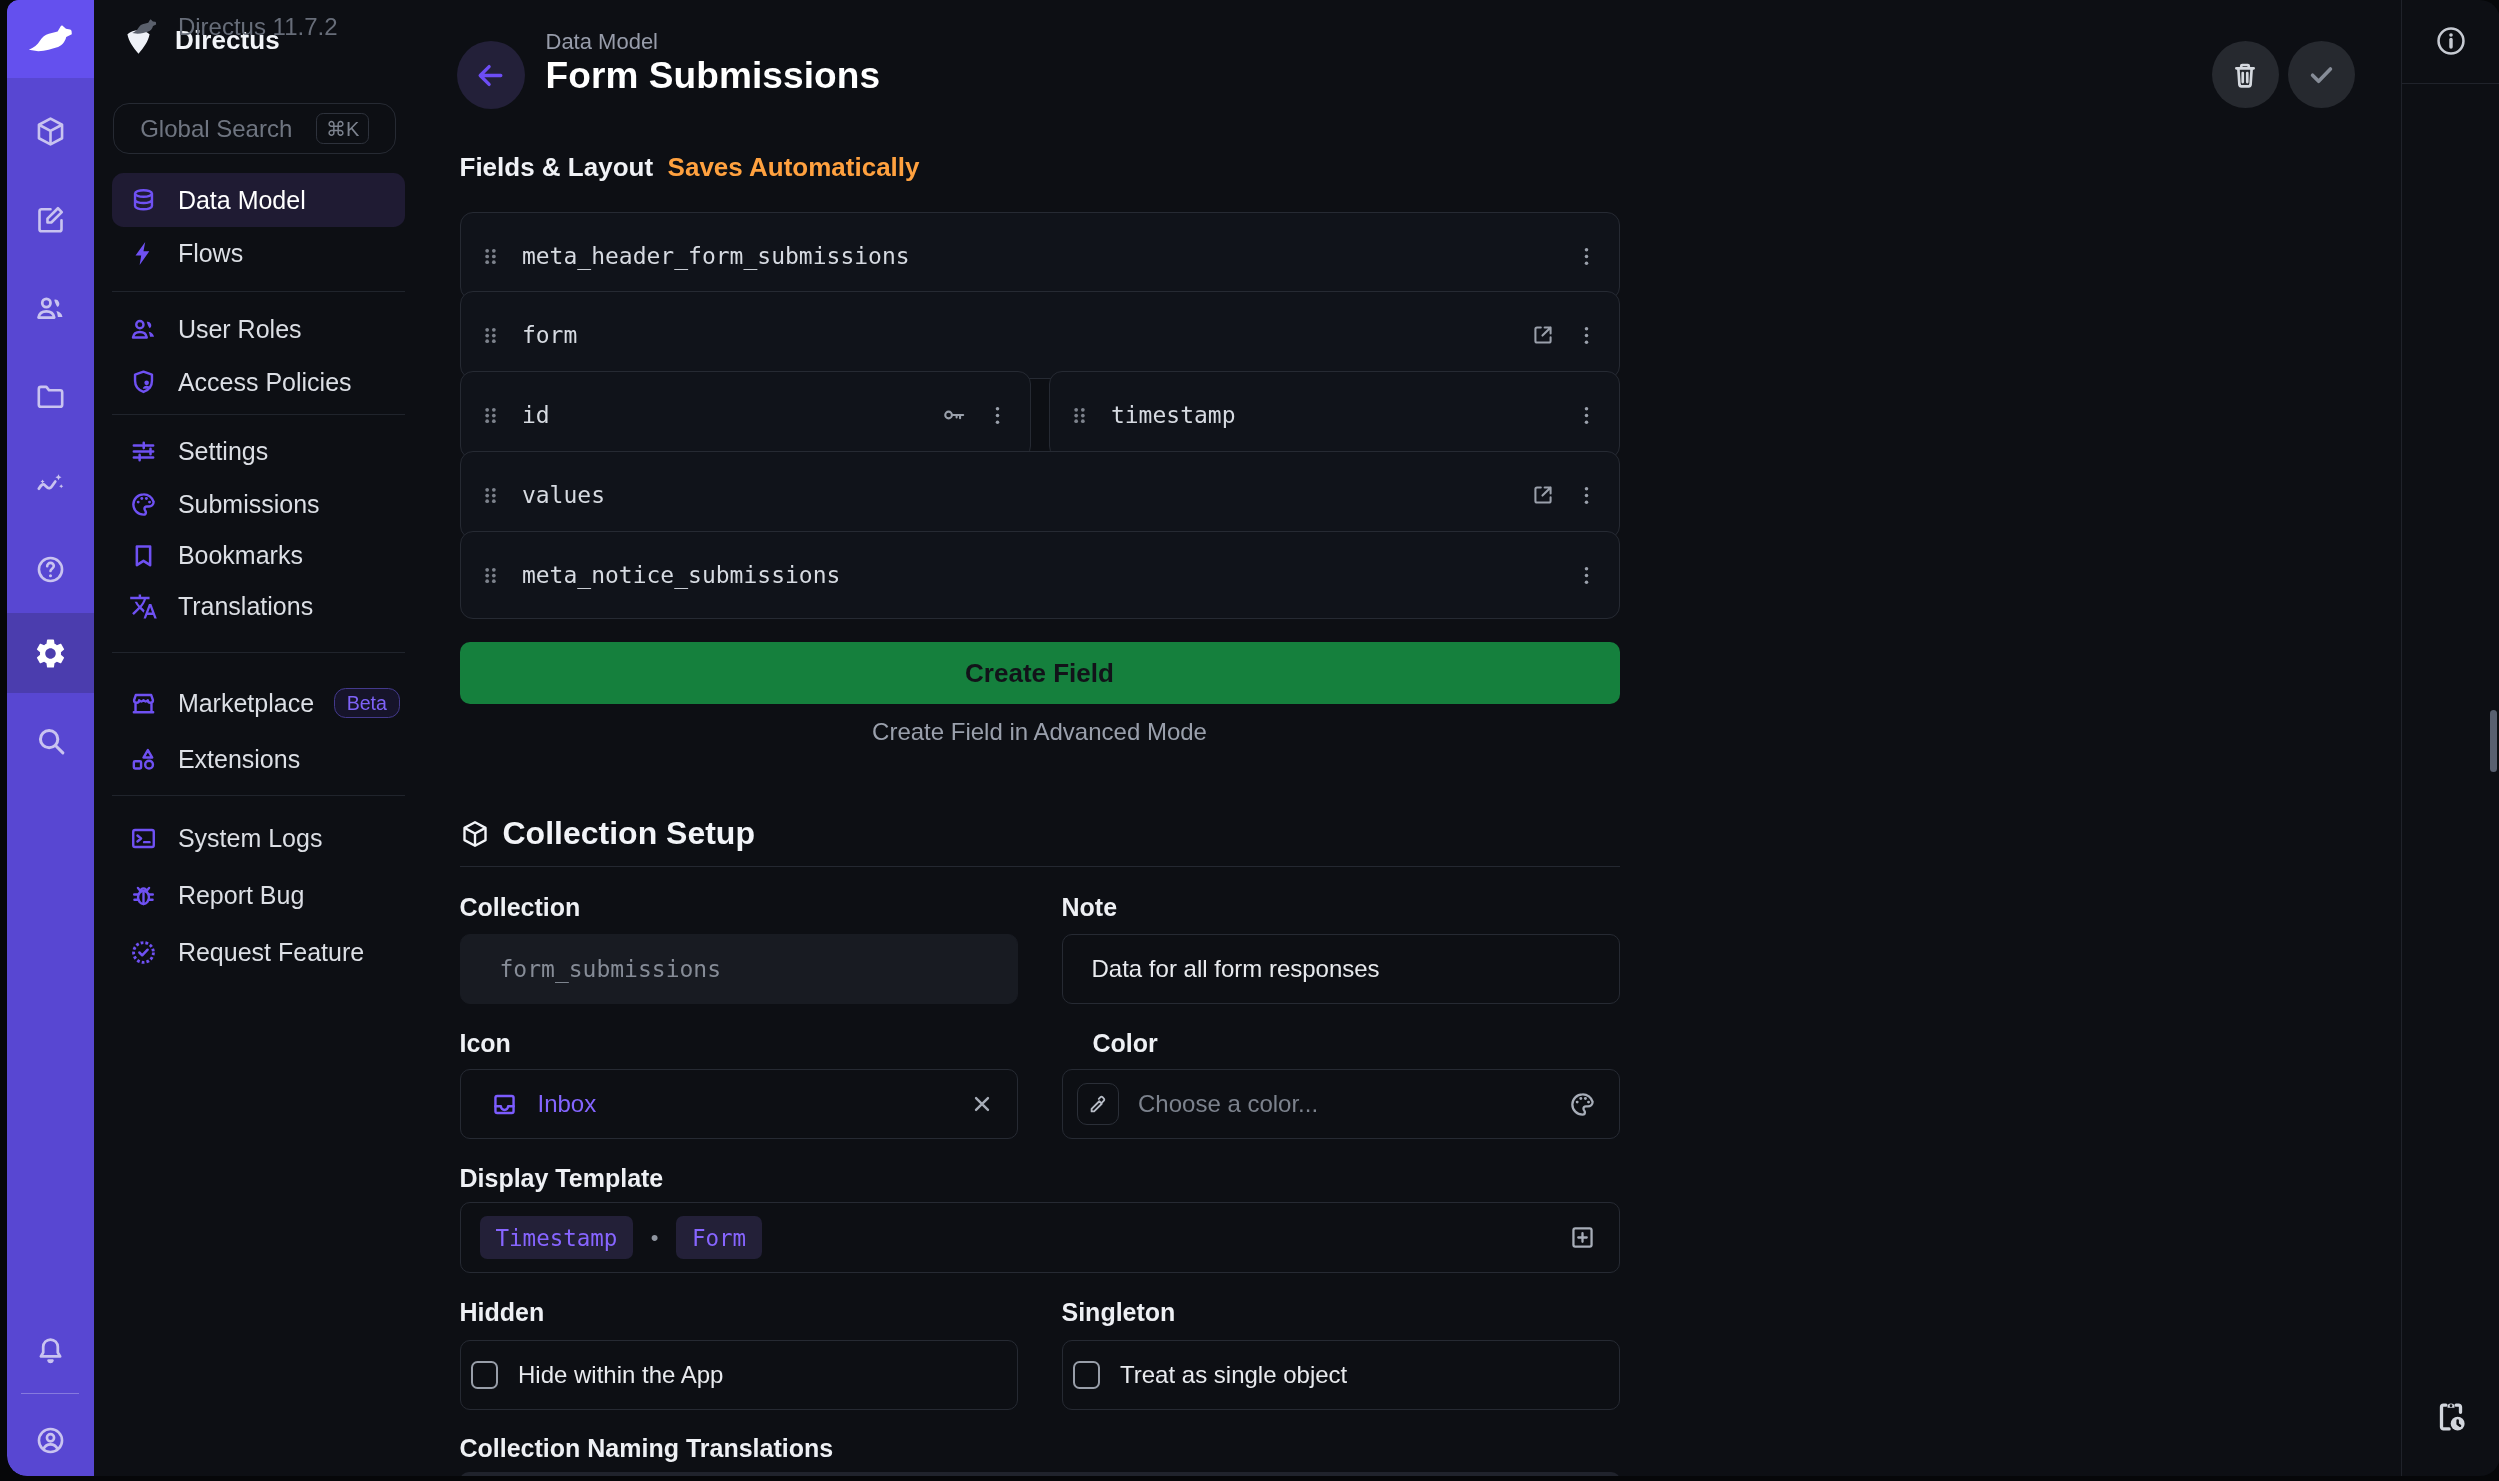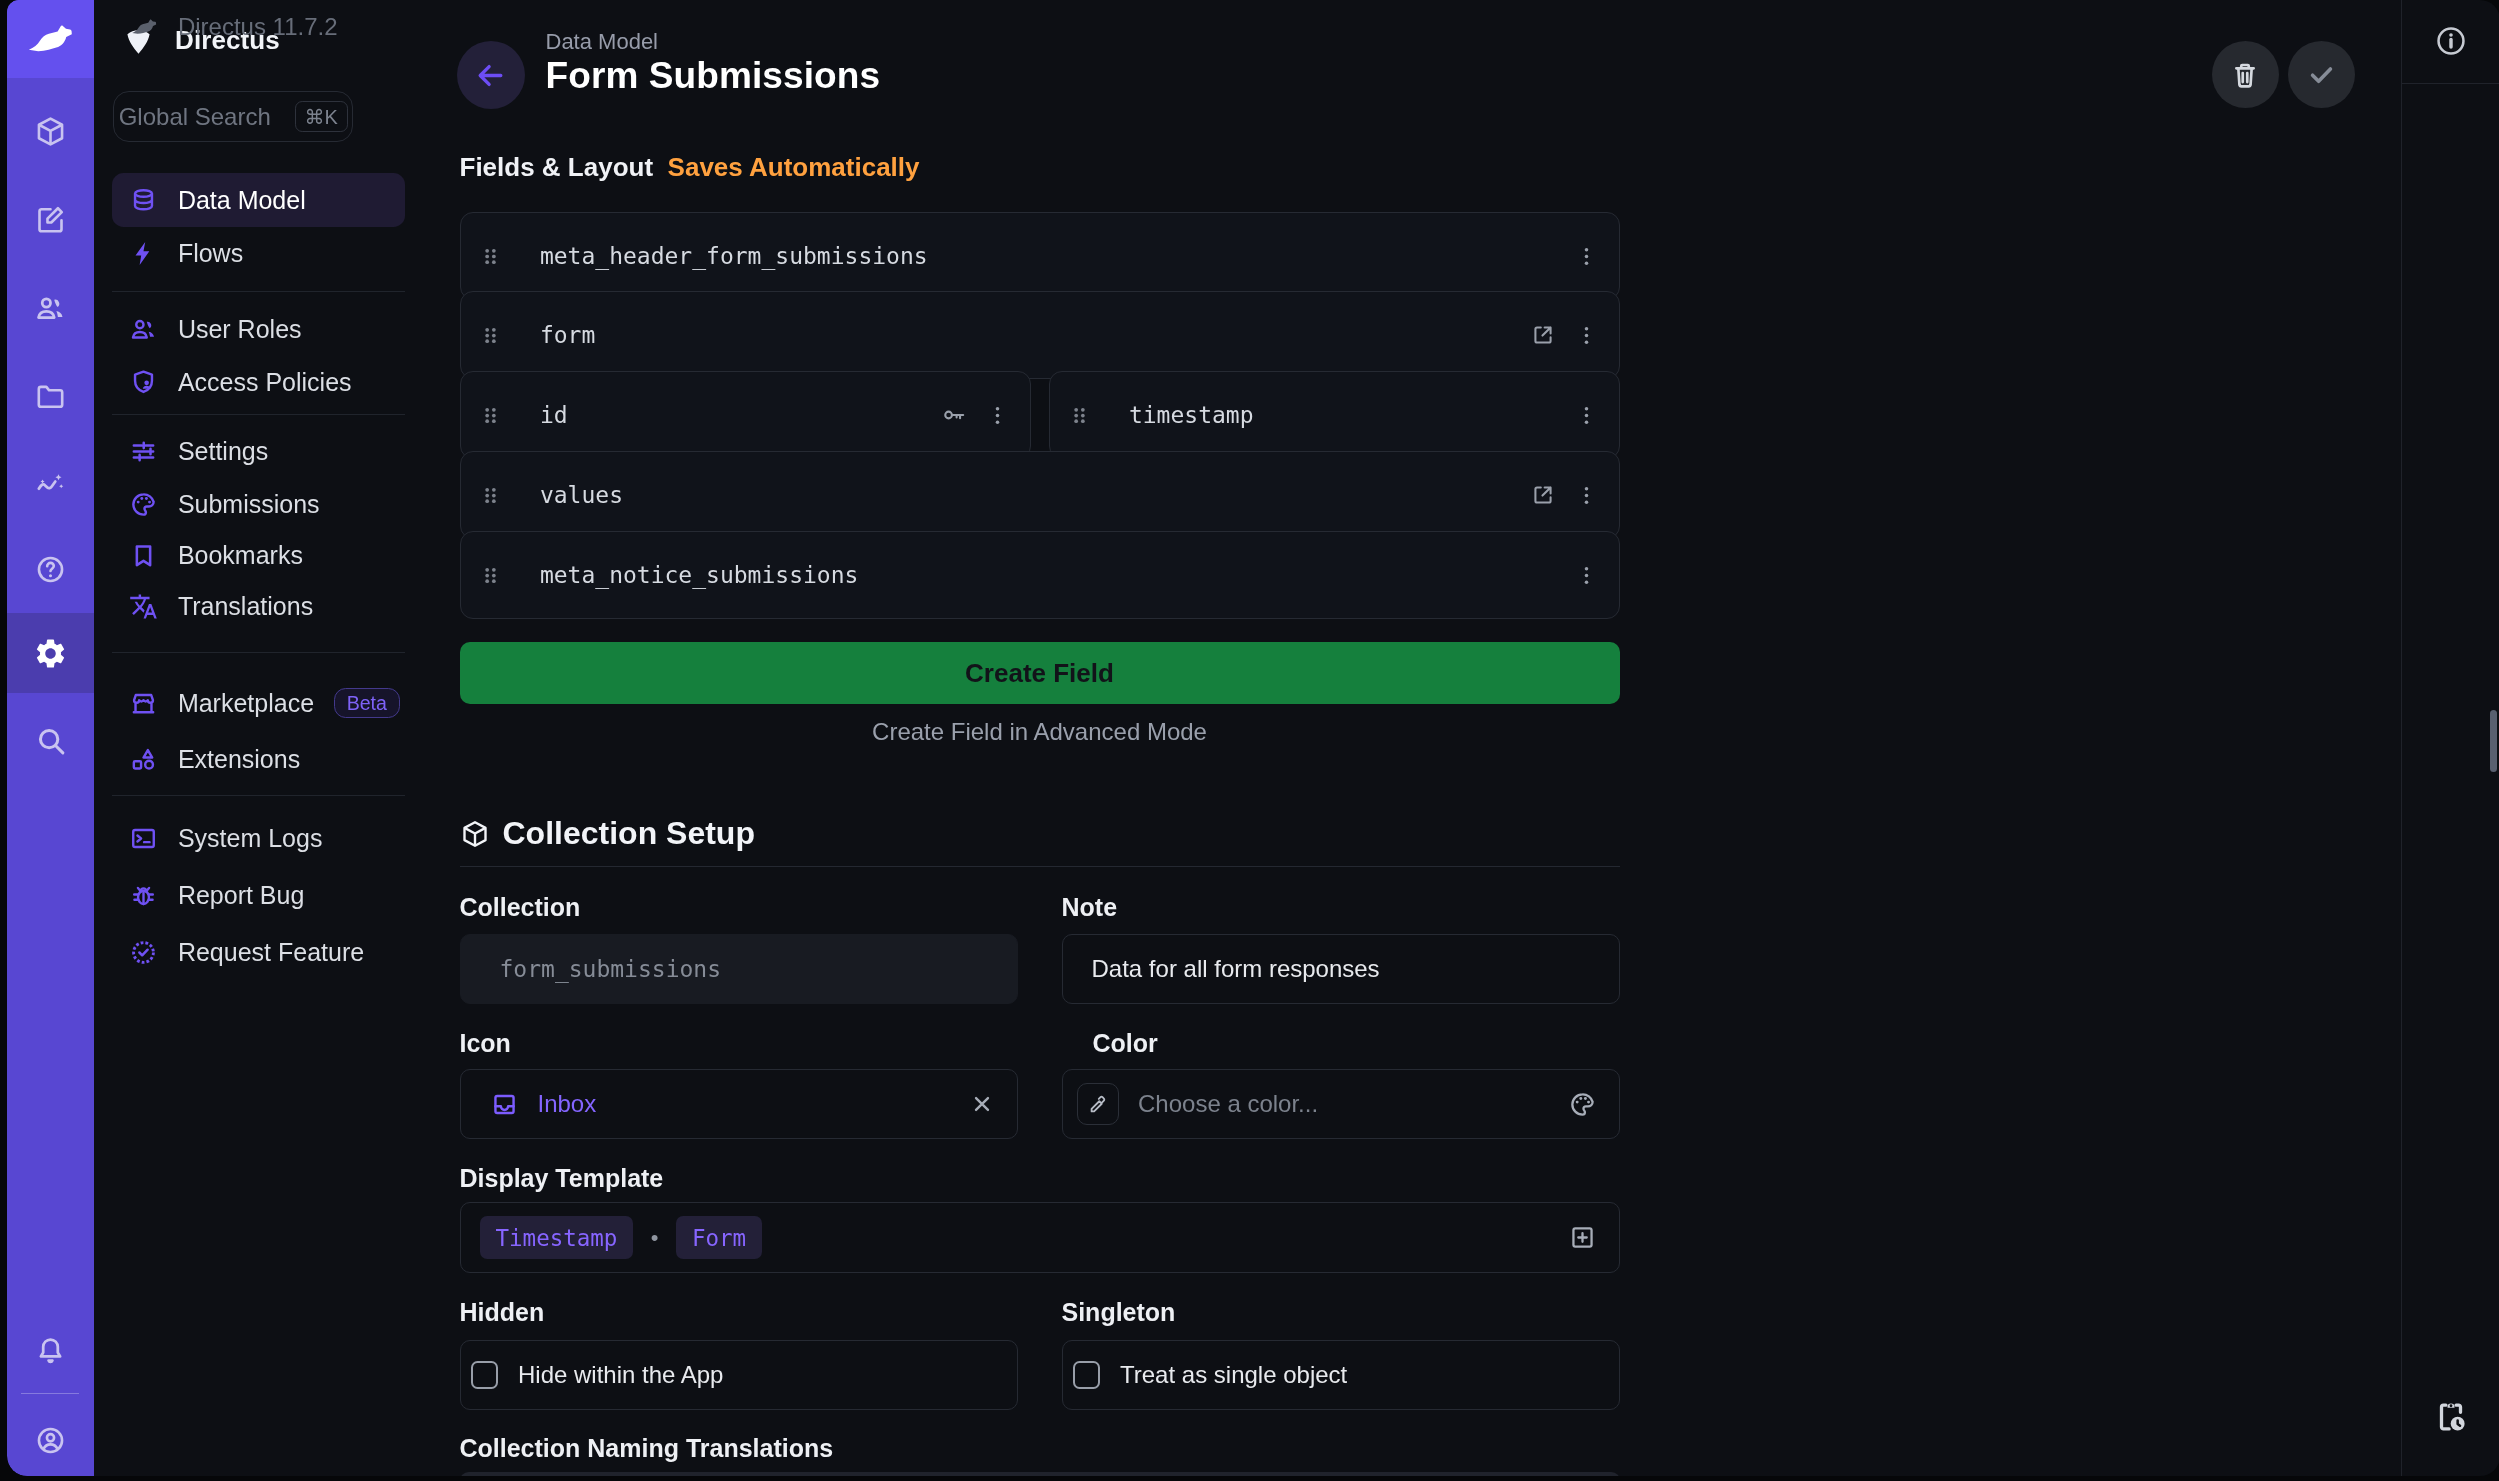--- a/index.html
+++ b/index.html
@@ -45,21 +45,21 @@
     background:rgba(255,255,255,0.28);
   }
 
   
   .nav { position:absolute; left:87px; top:0; bottom:0; width:319px; background:#0d0f14; }
   .proj { position:absolute; left:27.5px; top:17.4px; height:46px; display:flex; align-items:center; gap:19px; }
   .proj .icon { color:#eef1f7; }
   .proj-name { font-size:26px; font-weight:600; color:#f2f4f8; letter-spacing:0.1px; }
 
   .gsearch {
-    position:absolute; left:19.6px; top:91px; width:240px; height:51px;
+    position:absolute; left:19.6px; top:103px; width:283px; height:51px;
     border:1.4px solid #262a33; border-radius:16px;
     display:flex; align-items:center; justify-content:center; gap:24px;
     color:#6f7581; cursor:text;
   }
   .gsearch-text { font-size:24px; }
   .gsearch-kbd {
     border:1.4px solid #2e323c; border-radius:7.2px; padding:2.2px 8.7px;
     font-size:20px; color:#7c828e;
   }
 
@@ -103,21 +103,21 @@
   .action-btn.delete { left:1799px; color:#d5d9df; }
   .action-btn.save   { left:1875px; color:#868c97; }
 
   .section-heading { position:absolute; left:47px; display:flex; align-items:flex-end; gap:14.5px; }
   .fl-title { font-size:26px; font-weight:700; color:#f0f2f6; }
   .fl-note  { font-size:26px; font-weight:600; color:#ffa13f; }
 
   .frow {
     position:absolute; height:88px; background:#10131a;
     border:1.4px solid #262a33; border-radius:13px;
-    display:flex; align-items:center; gap:37px; padding:0 20px 0 17.4px;
+    display:flex; align-items:center; gap:19px; padding:0 20px 0 17.4px;
     cursor:grab;
   }
   .frow .handle { color:#7d828c; }
   .fname { font-family:"DejaVu Sans Mono", monospace; font-size:23px; color:#d6dae1; }
   .frow-icons { margin-left:auto; display:flex; align-items:center; gap:17.4px; color:#9aa0ab; }
 
   .create-btn {
     position:absolute; left:47px; top:642px; width:1160px; height:62px;
     background:#15803d; border-radius:10px; border:none;
     display:flex; align-items:center; justify-content:center;

